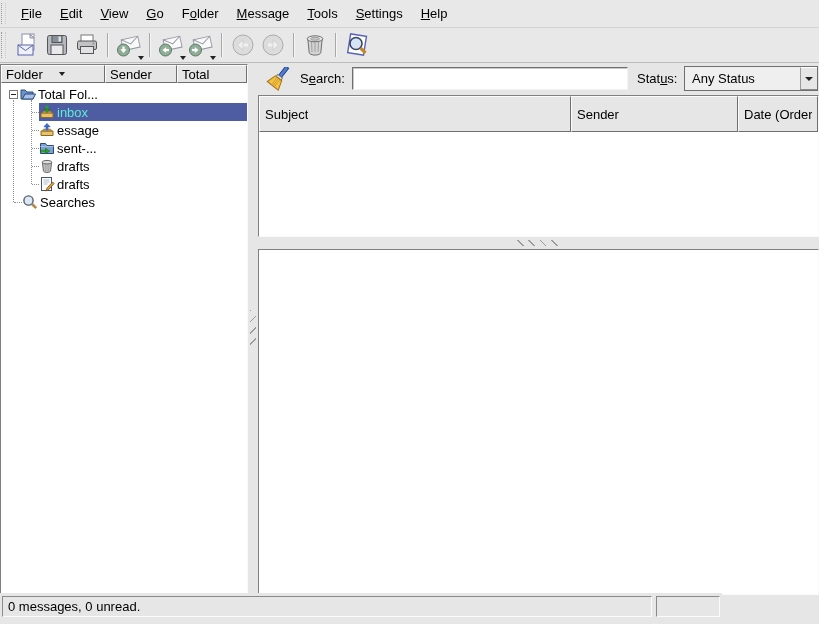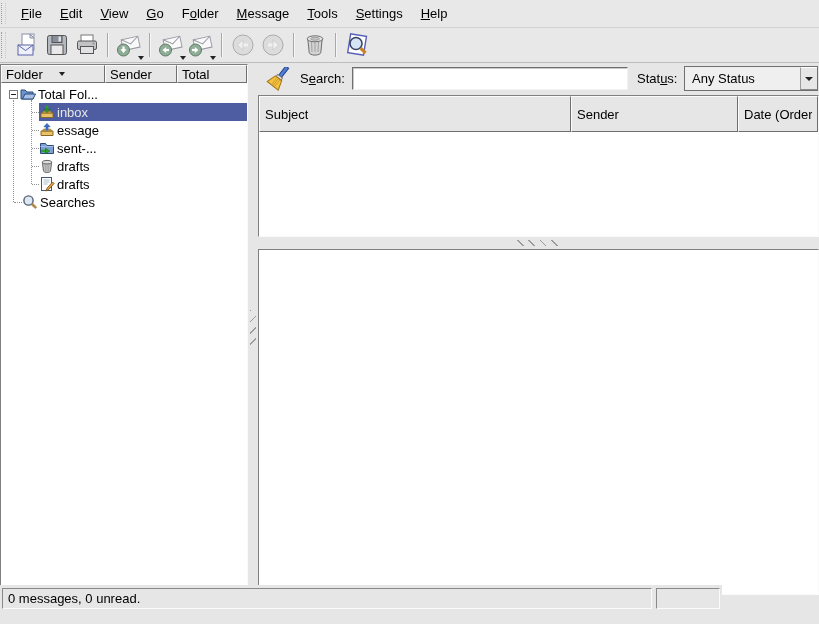--- a/index.html
+++ b/index.html
@@ -53,21 +53,21 @@
   .trow.lvl1 .stub { left:31px; width:7px; }
   .trow.searches .stub { left:13px; width:8px; }
   .expander { position:relative; width:9px; height:9px; margin-left:8px; margin-right:2px;
               border:1px solid #7a7a7a; background:#fff; flex:none; }
   .expander::after { content:""; position:absolute; left:1px; right:1px; top:3px; height:1px; background:#222; }
   .rowc { display:flex; align-items:center; height:18px; flex:1; min-width:0; }
   .trow.lvl0 .rowc { margin-left:0; }
   .trow.lvl1 .rowc { margin-left:38px; }
   .trow.searches .rowc { margin-left:21px; }
   .rowc svg { flex:none; margin-right:2px; }
-  .rowc.selected { background:#4e5da2; color:#e5e5e5; }
+  .rowc.selected { background:#4e5da2; color:#5eead4; }
   .tlabel { white-space:nowrap; overflow:hidden; }
 
   
   .vsplit { position:absolute; left:248px; top:0; width:10px; bottom:0; background:#e6e6e6; }
   .vgrip { position:absolute; left:2px; top:247px; width:6px; height:40px;
            background:repeating-linear-gradient(135deg,#9a9a9a 0 1px,transparent 1px 8px); }
 
   
   .rightside { position:absolute; left:258px; top:0; right:0; bottom:2px; }
   .searchrow { position:absolute; left:0; top:0; right:0; height:32px; background:#e6e6e6; }
@@ -100,21 +100,21 @@
   .hsplit { position:absolute; left:0; top:174px; right:0; height:12px; background:#e6e6e6;
             display:flex; align-items:center; justify-content:center; }
   .hgrip { width:44px; height:6px;
            background:repeating-linear-gradient(45deg,transparent 0 4px,#9a9a9a 4px 5px,transparent 5px 8px); }
 
   
   .preview { position:absolute; left:0; top:186px; right:0; bottom:0;
              border:1px solid; border-color:#7f7f7f #fafafa #fafafa #7f7f7f; background:#fff; }
 
   
-  .statusbar { position:absolute; left:0; bottom:12px; width:722px; height:27px; background:#e6e6e6; }
+  .statusbar { position:absolute; left:0; bottom:4px; width:722px; height:27px; background:#e6e6e6; }
   .sb-panel { position:absolute; top:3px; bottom:3px; border:1px solid;
               border-color:#8a8a8a #fbfbfb #fbfbfb #8a8a8a; background:#e6e6e6;
               display:flex; align-items:center; padding:0 5px; }
   .sb-left { left:2px; width:650px; }
   .sb-right { left:656px; right:2px; }
 </style>
 </head>
 <body>
 
 <div class="window">

